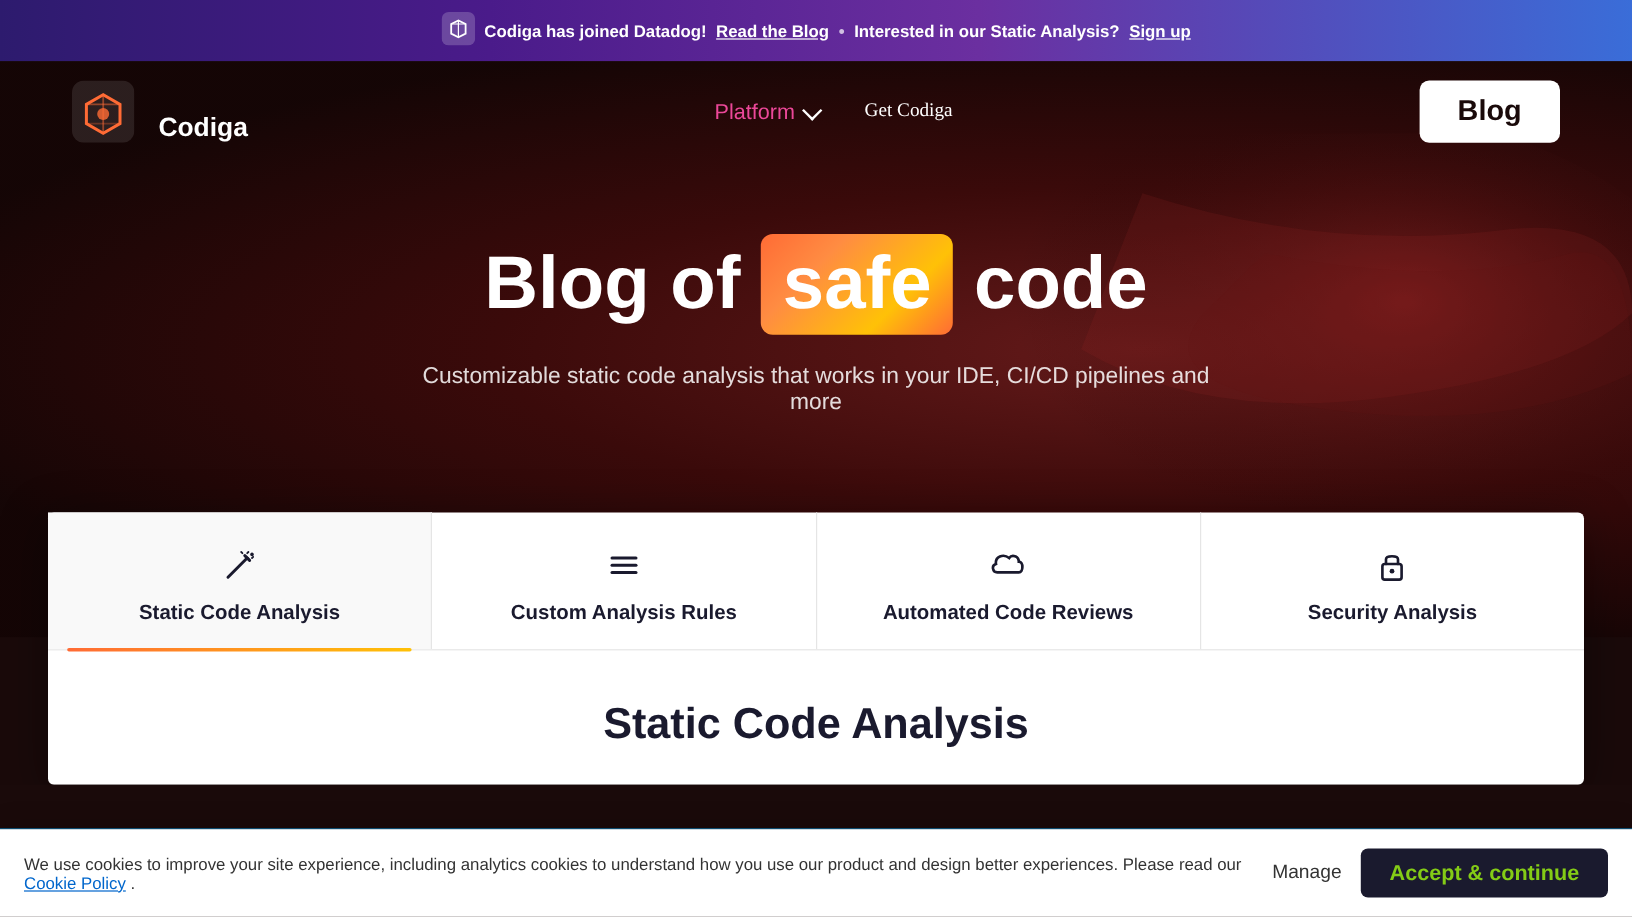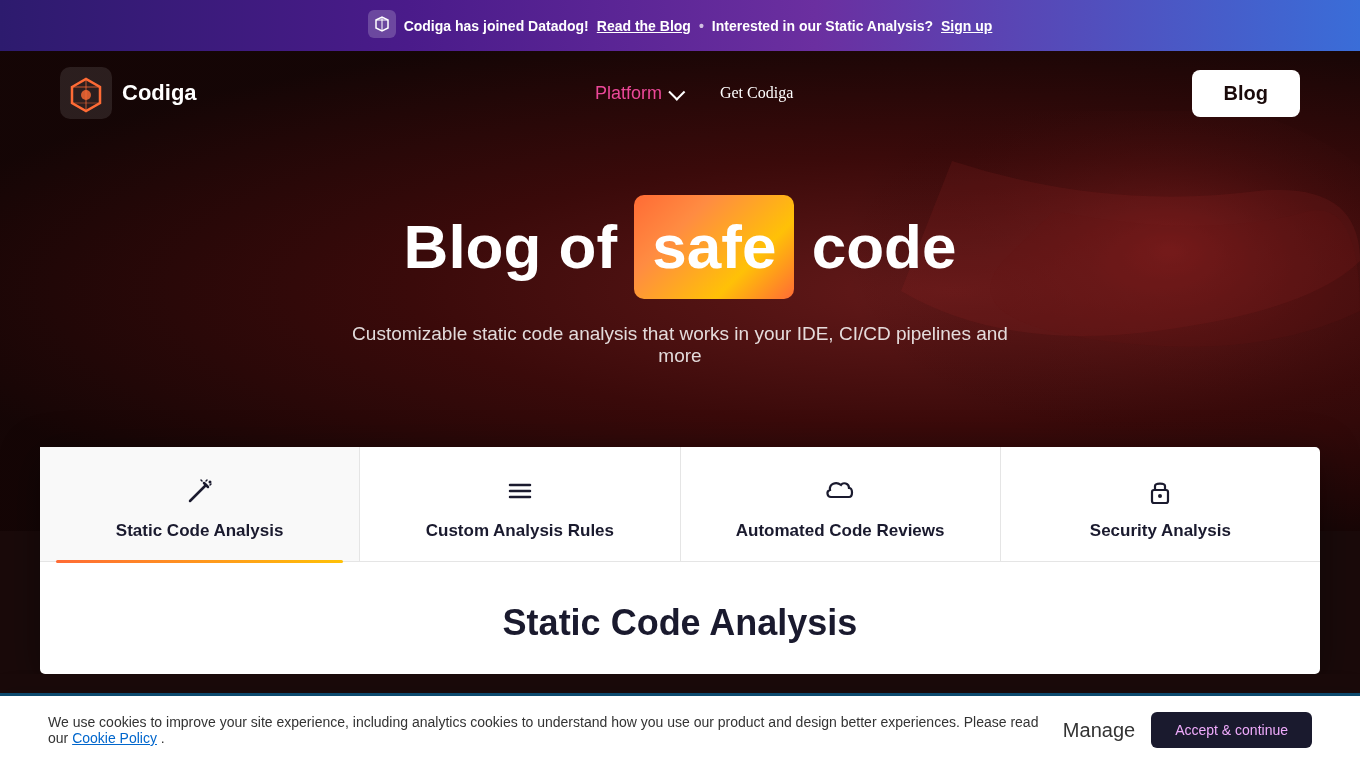--- a/index.html
+++ b/index.html
@@ -36,22 +36,22 @@
     nav {
       display: flex;
       align-items: center;
       justify-content: space-between;
       padding: 16px 60px;
       position: relative;
       z-index: 10;
     }
     .nav-logo {
       display: flex;
-      align-items: center;
-      gap: 10px;
+      align-items: flex-end;
+      gap: 20px;
     }
     .logo-icon {
       width: 52px;
       height: 52px;
     }
     .nav-links {
       display: flex;
       align-items: center;
       gap: 40px;
     }
@@ -83,21 +83,21 @@
       color: #fff;
       font-size: 16px;
       font-weight: 500;
       cursor: pointer;
       text-decoration: none;
       font-family: Liberation Serif, serif;
     }
     .nav-blog-btn {
       background: #fff;
       color: #1a0a0a;
-      font-size: 20px;
+      font-size: 24px;
       font-weight: 600;
       padding: 12px 32px;
       border-radius: 8px;
       cursor: pointer;
       border: none;
     }
 
     
     .hero-bg {
       position: absolute;
@@ -117,21 +117,21 @@
     .hero-title {
       font-size: 62px;
       font-weight: 700;
       color: #fff;
       line-height: 1.1;
       margin-bottom: 24px;
     }
     .hero-title .safe-highlight {
       background: linear-gradient(135deg, #ff6b35 0%, #ff8c42 30%, #ffc107 70%, #ff6b35 100%);
       color: #fff;
-      padding: 18px 18px;
+      padding: 8px 18px;
       border-radius: 10px;
       display: inline-block;
     }
     .hero-subtitle {
       font-size: 19px;
       color: rgba(255,255,255,0.85);
       max-width: 700px;
       margin: 0 auto;
     }
 
@@ -204,22 +204,22 @@
       text-align: center;
     }
 
     
     .cookie-banner {
       position: fixed;
       bottom: 0;
       left: 0;
       right: 0;
       background: #fff;
-      border-top: 3px solid #0c4a6e;
-      padding: 16px 48px;
+      border-top: 1px solid #0c4a6e;
+      padding: 16px 20px;
       display: flex;
       align-items: center;
       justify-content: space-between;
       z-index: 1000;
       box-shadow: 0 -4px 20px rgba(0,0,0,0.1);
     }
     .cookie-text {
       font-size: 14px;
       color: #333;
       flex: 1;
@@ -231,33 +231,33 @@
     }
     .cookie-actions {
       display: flex;
       align-items: center;
       gap: 16px;
       margin-left: 24px;
     }
     .btn-manage {
       background: none;
       border: none;
-      font-size: 20px;
+      font-size: 16px;
       color: #333;
       cursor: pointer;
       font-weight: 500;
     }
     .btn-accept {
       background: #1a1a2e;
-      color: #f0abfc;
+      color: #84cc16;
       border: none;
       padding: 10px 24px;
       border-radius: 6px;
-      font-size: 14px;
-      font-weight: 400;
+      font-size: 18px;
+      font-weight: 700;
       cursor: pointer;
     }
 
     
     .bg-shapes {
       position: absolute;
       top: 60px;
       right: 0;
       width: 60%;
       height: 400px;

